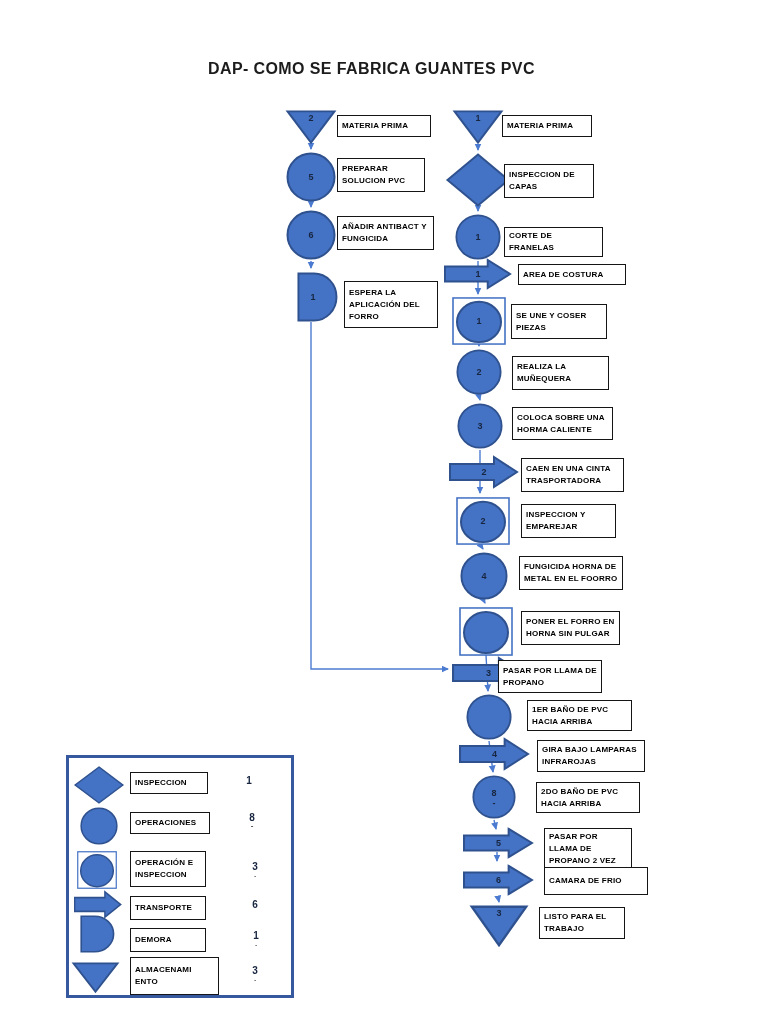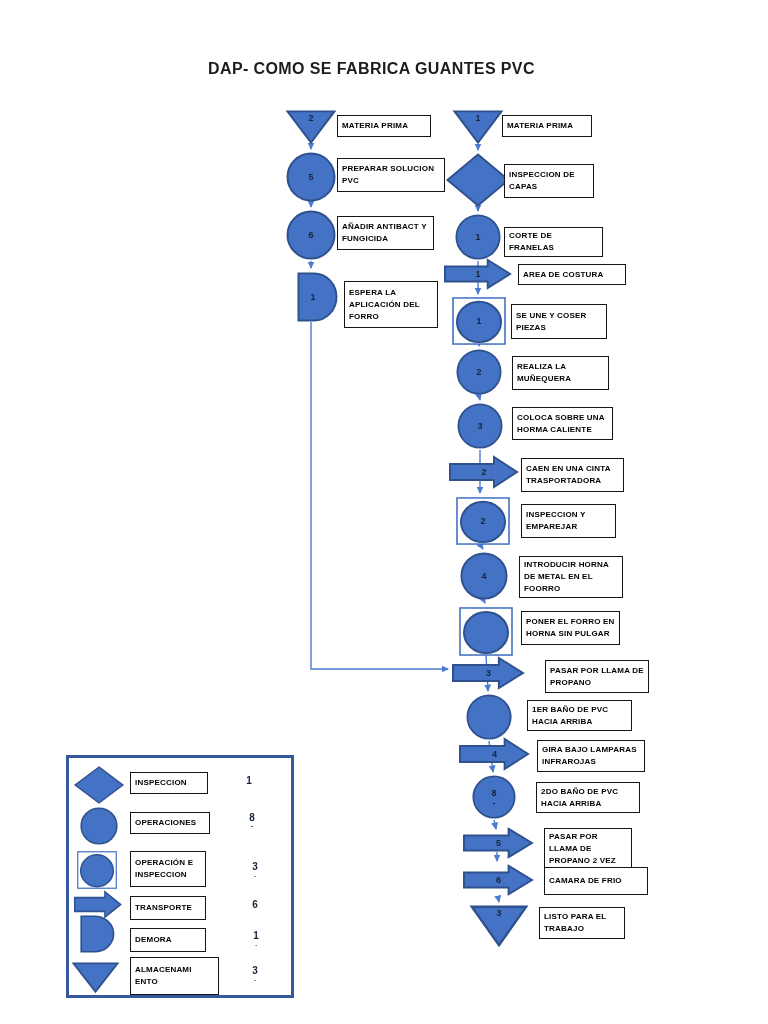--- a/index.html
+++ b/index.html
@@ -77,21 +77,21 @@
   <div class="lbl" style="left:337px;top:115px;width:94px;min-height:22px">
     <span>MATERIA PRIMA</span>
   </div>
 
   <div class="shape" style="left:286px;top:152px;width:50px;height:50px">
     <svg viewBox="0 0 50 50" preserveAspectRatio="none">
         <ellipse class="fillshape" cx="25" cy="25" rx="23.5" ry="23.5"></ellipse>
       </svg>
     <span class="num mid">5</span>
   </div>
-  <div class="lbl" style="left:337px;top:158px;width:108px;min-height:34px">
+  <div class="lbl" style="left:337px;top:158px;width:88px;min-height:34px">
     <span>PREPARAR SOLUCION PVC</span>
   </div>
 
   <div class="shape" style="left:286px;top:210px;width:50px;height:50px">
     <svg viewBox="0 0 50 50" preserveAspectRatio="none">
         <ellipse class="fillshape" cx="25" cy="25" rx="23.5" ry="23.5"></ellipse>
       </svg>
     <span class="num mid">6</span>
   </div>
   <div class="lbl" style="left:337px;top:216px;width:97px;min-height:34px">
@@ -199,41 +199,41 @@
     <span>INSPECCION Y EMPAREJAR</span>
   </div>
 
   <div class="shape" style="left:460px;top:552px;width:48px;height:48px">
     <svg viewBox="0 0 50 50" preserveAspectRatio="none">
         <ellipse class="fillshape" cx="25" cy="25" rx="23.5" ry="23.5"></ellipse>
       </svg>
     <span class="num mid">4</span>
   </div>
   <div class="lbl" style="left:519px;top:556px;width:104px;min-height:34px">
-    <span>INTRODUCIR HORNA DE METAL EN EL FOORRO</span>
+    <span>FUNGICIDA HORNA DE METAL EN EL FOORRO</span>
   </div>
 
   <div class="shape" style="left:459px;top:607px;width:54px;height:49px">
     <svg viewBox="0 0 54 50" preserveAspectRatio="none">
         <rect class="sq" x="1" y="1" width="52" height="48"></rect>
         <ellipse class="fillshape" cx="27" cy="26" rx="22" ry="21"></ellipse>
       </svg>
     <span class="num mid"></span>
   </div>
   <div class="lbl" style="left:521px;top:611px;width:99px;min-height:34px">
     <span>PONER EL FORRO EN HORNA SIN PULGAR</span>
   </div>
 
   <div class="shape" style="left:452px;top:656px;width:73px;height:34px">
     <svg viewBox="0 0 70 34" preserveAspectRatio="none">
         <polygon class="fillshape" points="1,9 45,9 45,2 68,17 45,32 45,25 1,25"></polygon>
       </svg>
     <span class="num mid">3</span>
   </div>
-  <div class="lbl" style="left:545px;top:660px;width:104px;min-height:33px">
+  <div class="lbl" style="left:498px;top:660px;width:104px;min-height:33px">
     <span>PASAR POR LLAMA DE PROPANO</span>
   </div>
 
   <div class="shape" style="left:466px;top:694px;width:46px;height:46px">
     <svg viewBox="0 0 50 50" preserveAspectRatio="none">
         <ellipse class="fillshape" cx="25" cy="25" rx="23.5" ry="23.5"></ellipse>
       </svg>
     <span class="num mid"></span>
   </div>
   <div class="lbl" style="left:527px;top:700px;width:105px;min-height:31px">

